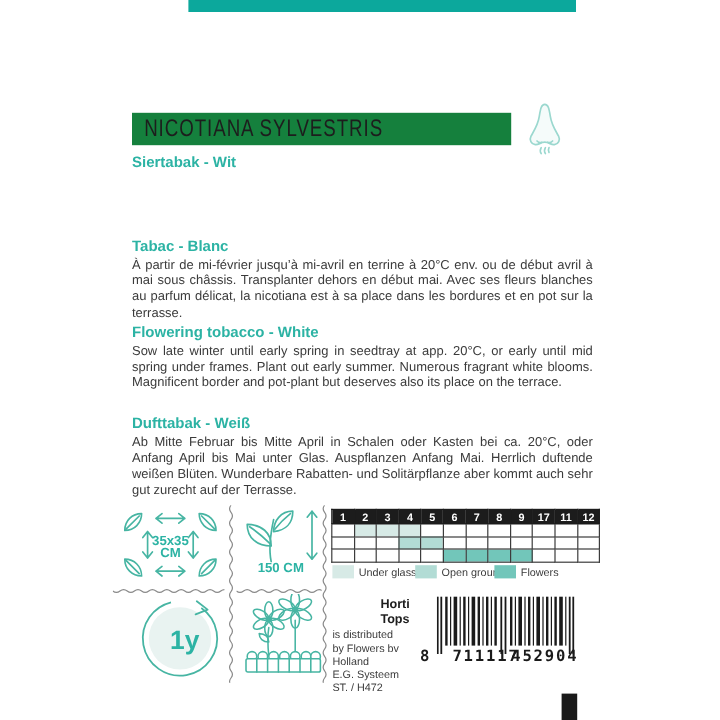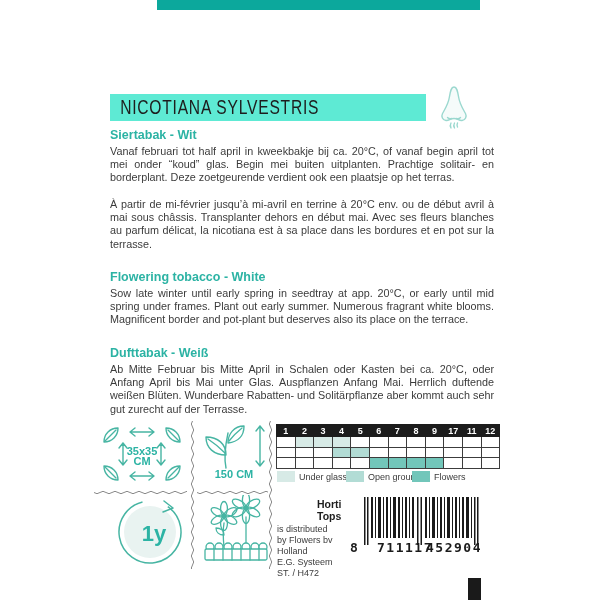--- a/index.html
+++ b/index.html
@@ -4,21 +4,21 @@
 <style>
   html,body{margin:0;padding:0;}
   body{
     width:600px;height:600px;background:#ffffff;position:relative;overflow:hidden;
     font-family:"Liberation Sans", sans-serif;color:#3a3a3a;
   }
   .abs{position:absolute;}
   
   .top-bar{left:157px;top:0;width:323px;height:10px;background:#0ca89c;}
   
-  .banner{left:110px;top:94px;width:316px;height:27px;background:#5eead4;display:flex;align-items:center;}
+  .banner{left:110px;top:94px;width:316px;height:27px;background:#15803d;display:flex;align-items:center;}
   .banner .title{
     font-size:20px;color:#1d1d1d;letter-spacing:1px;white-space:nowrap;
     transform:scaleX(0.78);transform-origin:0 50%;padding-left:13px;font-weight:500;
   }
   
   .sec{left:110px;width:384px;}
   .sec h3{margin:0 0 3px 0;font-size:12.5px;color:#2cb3a4;font-weight:bold;}
   .sec p{margin:0;font-size:10.8px;line-height:13.2px;text-align:justify;color:#3b3b3b;}
   #sec-nl{top:128px;} #sec-fr{top:198px;} #sec-en{top:270px;} #sec-de{top:346px;}
   
@@ -67,23 +67,23 @@
     <path d="M11.5 33.5 q2 2 4 1"></path>
     <path d="M20.5 34.5 q2 1 4 -1"></path>
     <path d="M15 39 q-1.5 2.5 0 5"></path>
     <path d="M18.5 39 q-1.5 2.5 0 5"></path>
     <path d="M21.5 39 q-1 2 0 4"></path>
   </svg>
 </div>
 
 <div class="abs sec" id="sec-nl">
   <h3>Siertabak - Wit</h3>
-  <p>Vanaf februari tot half april in kweekbakje bij ca. 20°C, of vanaf begin april tot mei onder “koud” glas. Begin mei buiten uitplanten. Prachtige solitair- en borderplant. Deze zoetgeurende verdient ook een plaatsje op het terras.</p>
 </div>
 <div class="abs sec" id="sec-fr">
+  <h3>Tabac - Blanc</h3>
   <p>À partir de mi-février jusqu’à mi-avril en terrine à 20°C env. ou de début avril à mai sous châssis. Transplanter dehors en début mai. Avec ses fleurs blanches au parfum délicat, la nicotiana est à sa place dans les bordures et en pot sur la terrasse.</p>
 </div>
 <div class="abs sec" id="sec-en">
   <h3>Flowering tobacco - White</h3>
   <p>Sow late winter until early spring in seedtray at app. 20°C, or early until mid spring under frames. Plant out early summer. Numerous fragrant white blooms. Magnificent border and pot-plant but deserves also its place on the terrace.</p>
 </div>
 <div class="abs sec" id="sec-de">
   <h3>Dufttabak - Weiß</h3>
   <p>Ab Mitte Februar bis Mitte April in Schalen oder Kasten bei ca. 20°C, oder Anfang April bis Mai unter Glas. Auspflanzen Anfang Mai. Herrlich duftende weißen Blüten. Wunderbare Rabatten- und Solitärpflanze aber kommt auch sehr gut zurecht auf der Terrasse.</p>
 </div>

